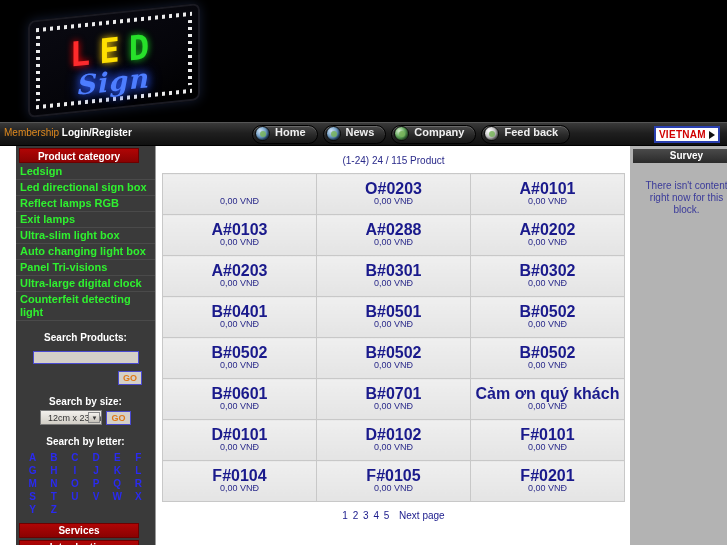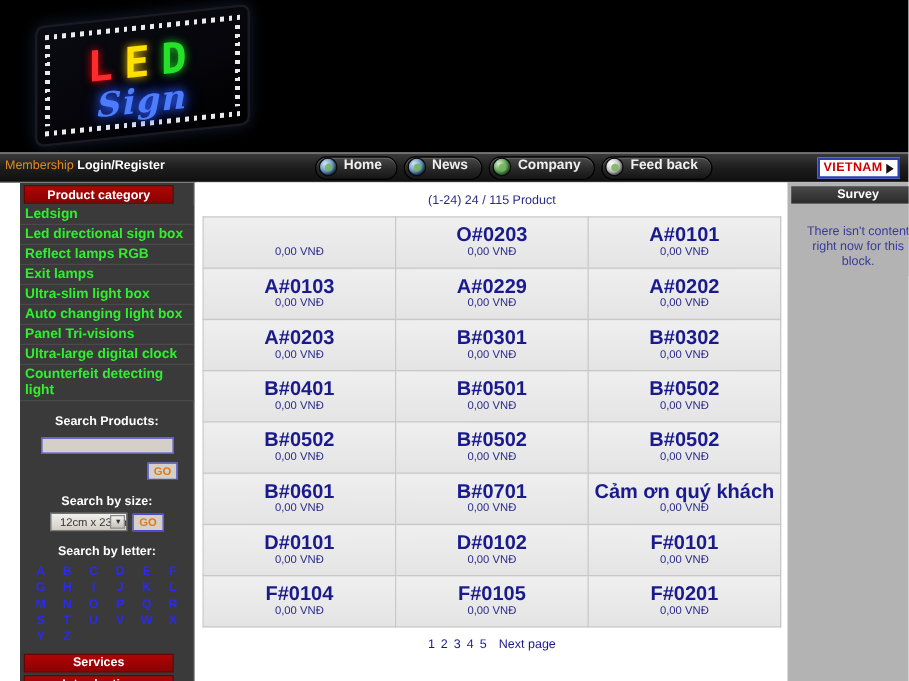--- a/index.html
+++ b/index.html
@@ -465,21 +465,21 @@
               <div class="p-title">A#0101</div>
               <div class="p-price">0,00 VNĐ</div>
             </td>
           </tr>
           <tr>
             <td>
               <div class="p-title">A#0103</div>
               <div class="p-price">0,00 VNĐ</div>
             </td>
             <td>
-              <div class="p-title">A#0229</div>
+              <div class="p-title">A#0288</div>
               <div class="p-price">0,00 VNĐ</div>
             </td>
             <td>
               <div class="p-title">A#0202</div>
               <div class="p-price">0,00 VNĐ</div>
             </td>
           </tr>
           <tr>
             <td>
               <div class="p-title">A#0203</div>

